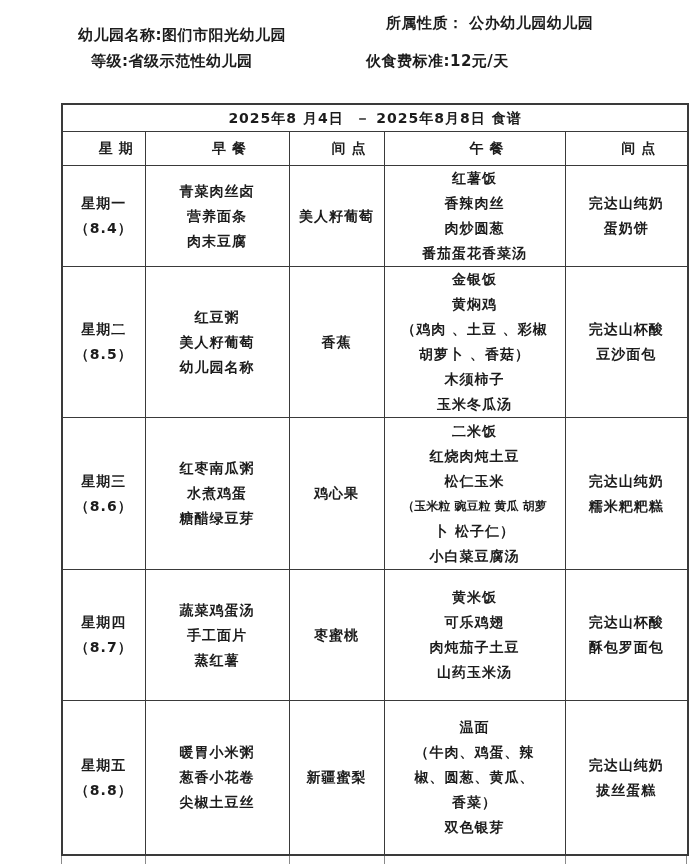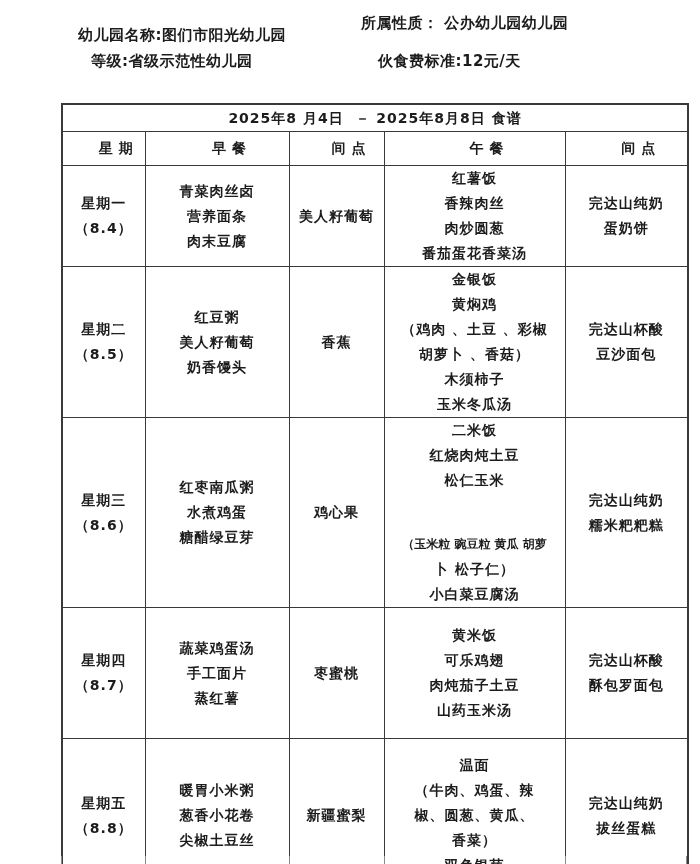--- a/index.html
+++ b/index.html
@@ -16,23 +16,23 @@
     font-weight: bold;
     color: #1c1c1c;
   }
   .info-item {
     position: absolute;
     font-size: 15px;
     letter-spacing: 0.5px;
     white-space: pre;
   }
   #info-name  { left: 78px;  top: 26px; }
-  #info-kind  { left: 361px; top: 14px; }
+  #info-kind  { left: 386px; top: 14px; }
   #info-grade { left: 91px;  top: 52px; }
-  #info-fee   { left: 378px; top: 52px; }
+  #info-fee   { left: 366px; top: 52px; }
 
   table.menu {
     position: absolute;
     left: 61px;
     top: 103px;
     width: 626px;
     border-collapse: collapse;
     table-layout: fixed;
     border: 2px solid #3a3a3a;
   }
@@ -58,21 +58,21 @@
     letter-spacing: 6px;
     text-indent: 6px;
     padding-left: 24px;
   }
   tr.r0 td { height: 97px; }
   tr.r1 td { height: 148px; margin-top: 36px; }
   tr.r2 td { height: 151px; }
   tr.r3 td { height: 130px; }
   tr.r4 td { height: 153px; }
   .line { white-space: pre; }
-  .line.tight { font-size: 12px; letter-spacing: 0; margin-top: 39px; }
+  .line.tight { font-size: 12px; letter-spacing: 0; }
 
   
   .partial-tick {
     position: absolute;
     top: 856px;
     width: 1px;
     height: 8px;
     background: #8a8a8a;
   }
 </style>
@@ -130,21 +130,21 @@
   </tr>
 
   <tr class="r1">
     <td>
       <div class="line">星期二</div>
       <div class="line">（8.5）</div>
     </td>
     <td>
           <div class="line">红豆粥</div>
           <div class="line">美人籽葡萄</div>
-          <div class="line">奶香馒头</div>
+          <div class="line">幼儿园名称</div>
         </td>
     <td>
           <div class="line">香蕉</div>
         </td>
     <td>
           <div class="line">金银饭</div>
           <div class="line">黄焖鸡</div>
           <div class="line">（鸡肉 、土豆 、彩椒</div>
           <div class="line">胡萝卜 、香菇）</div>
           <div class="line">木须柿子</div>

